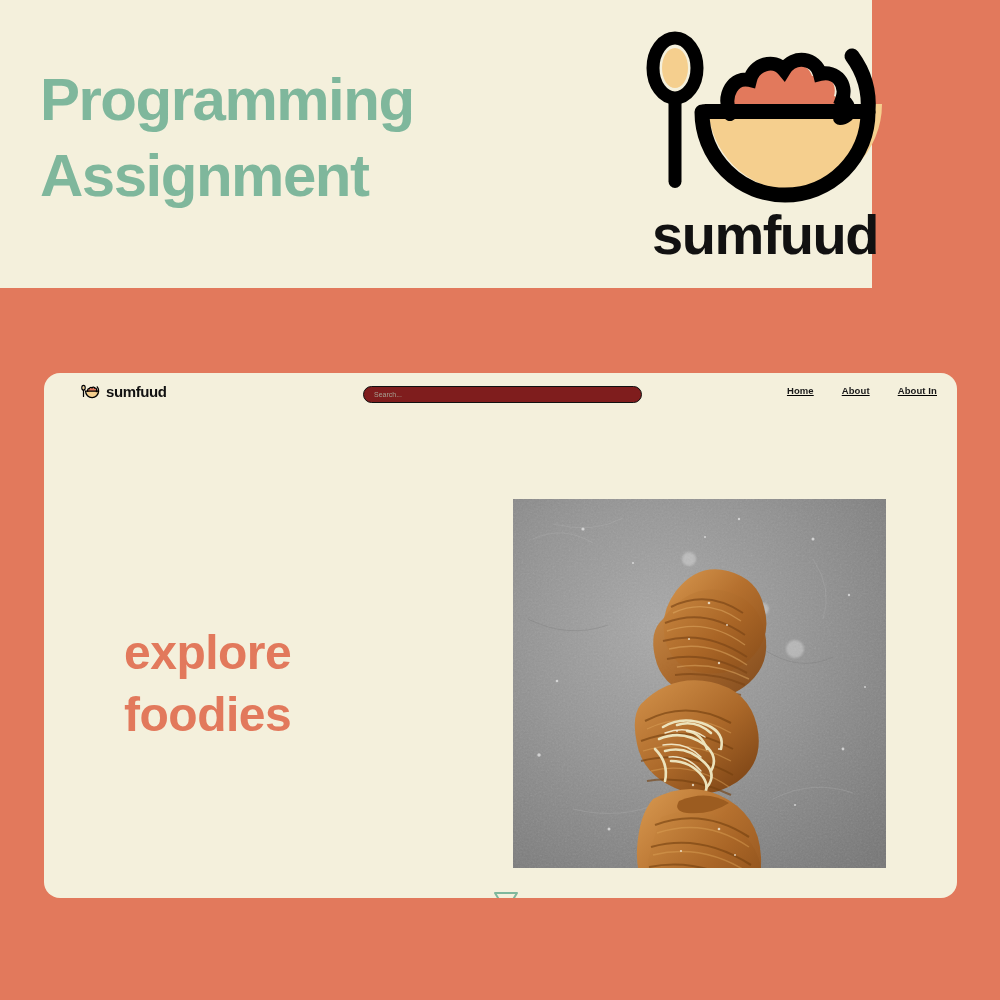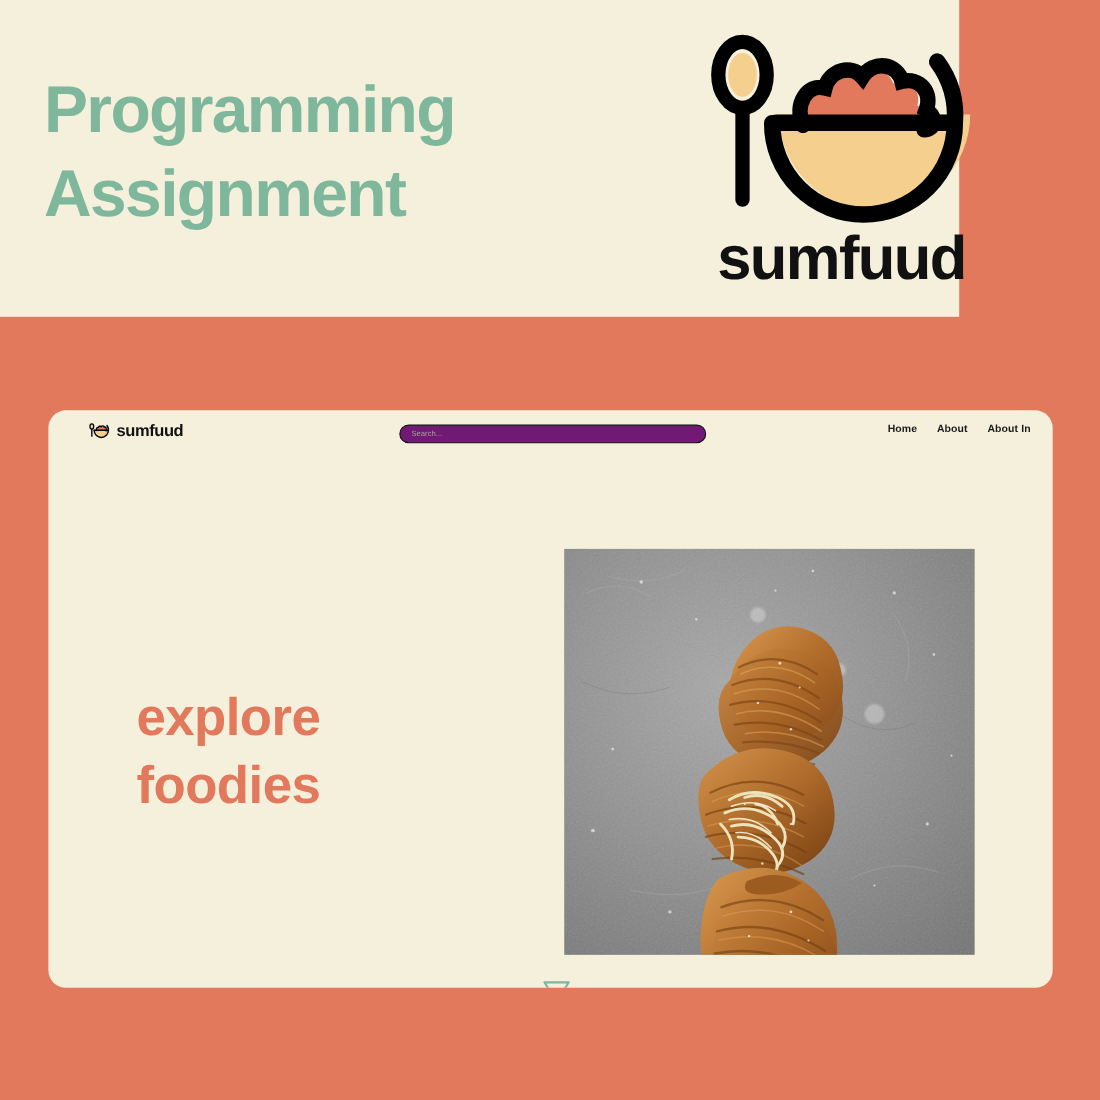--- a/index.html
+++ b/index.html
@@ -111,35 +111,36 @@
     left: 319px;
     top: 10px;
     width: 279px;
     height: 17px;
   }
   .search-input {
     width: 279px;
     height: 17px;
     border: 1.4px solid #111111;
     border-radius: 10px;
-    background: #701a75;
+    background: #7f1d1d;
     font-family: "Liberation Sans", sans-serif;
     font-size: 7px;
     color: #9a9686;
     padding: 0 10px;
     outline: none;
   }
   .search-input::placeholder { color: #a6a293; }
 
   .nav-links {
     position: absolute;
     right: 20px;
     top: 12px;
     display: flex;
-    gap: 18px;
+    gap: 28px;
+    text-decoration: underline;
   }
   .nav-link {
     font-size: 9.5px;
     font-weight: bold;
     color: #1a1a1a;
     text-decoration: none;
     letter-spacing: 0.1px;
     cursor: pointer;
   }
 

